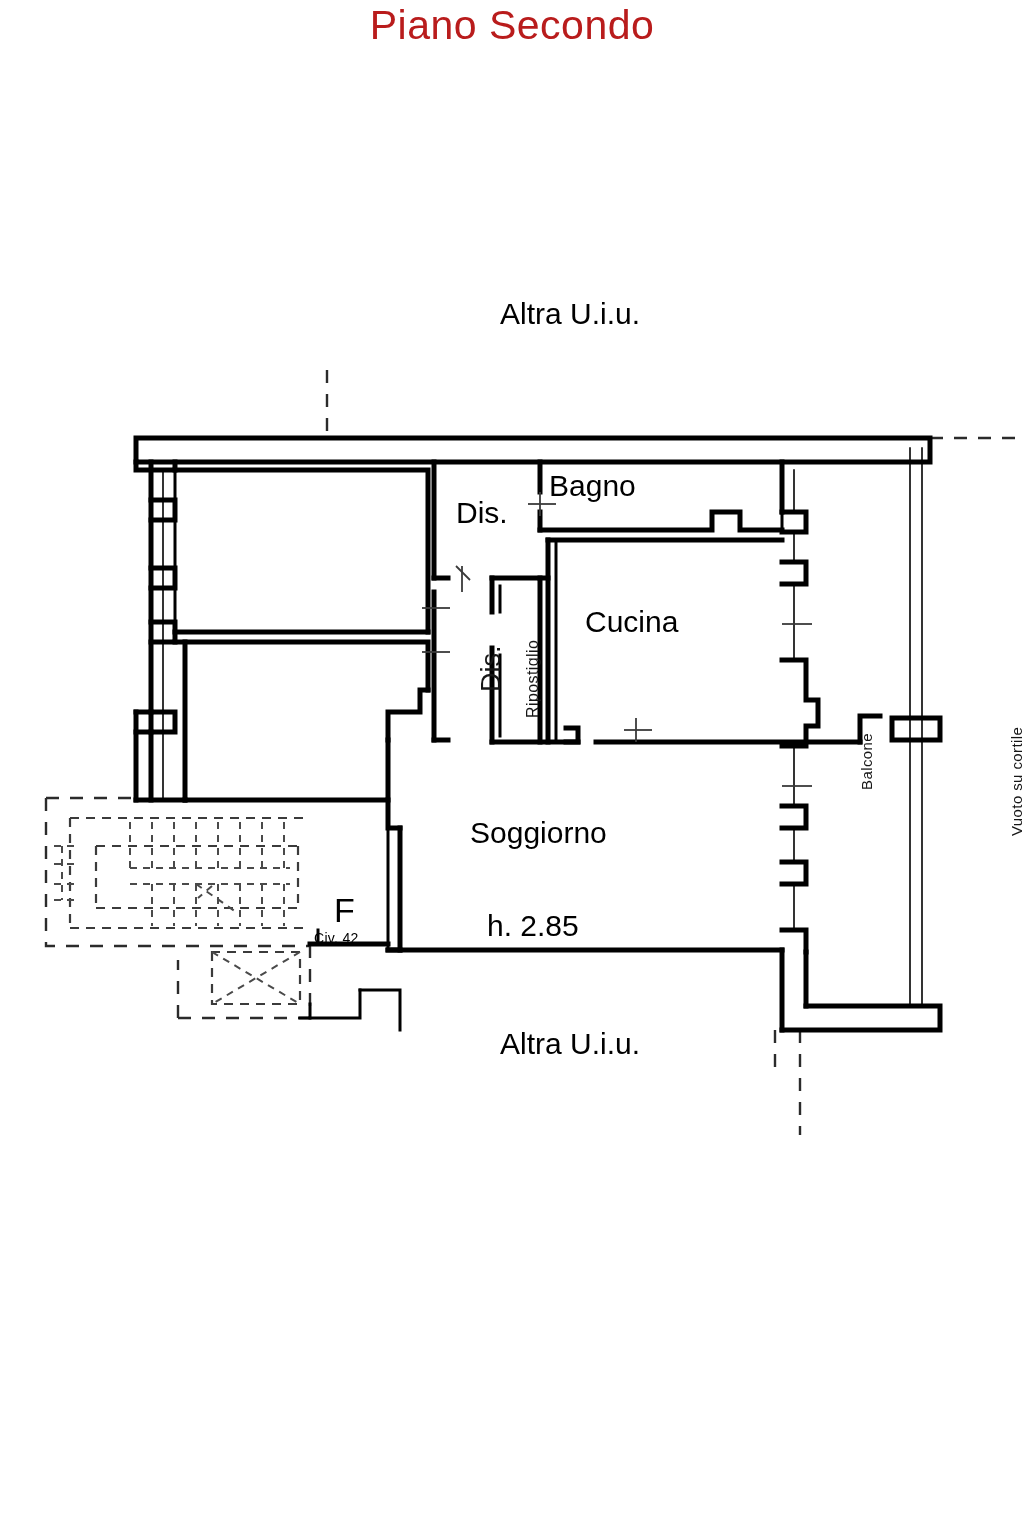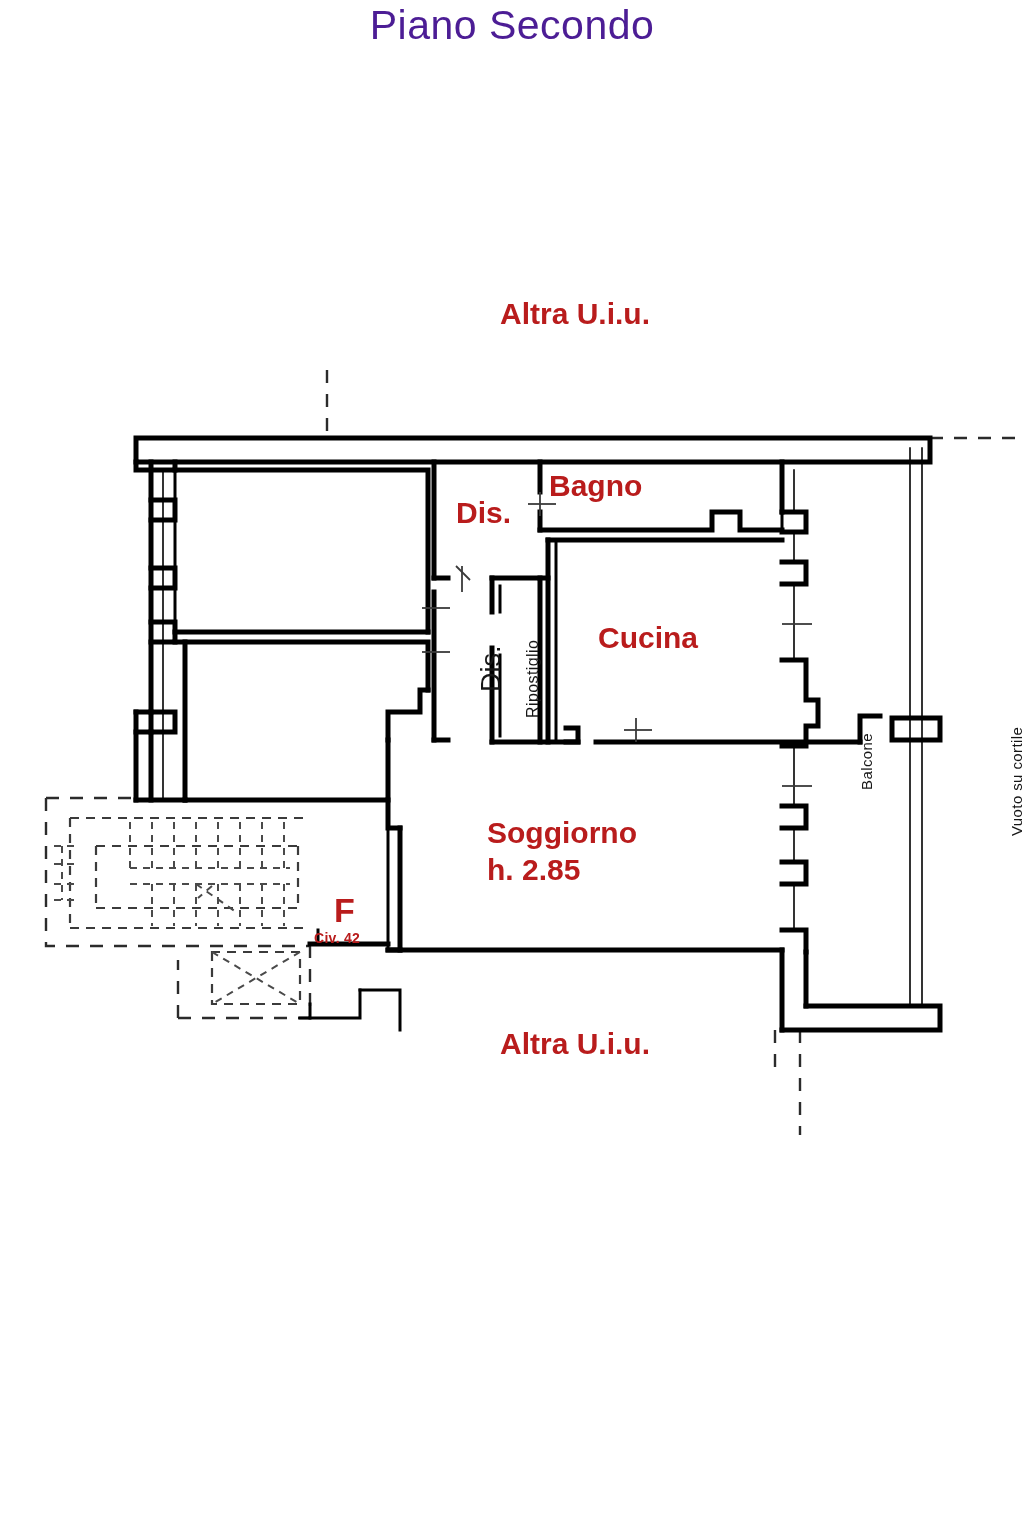--- a/index.html
+++ b/index.html
@@ -23,28 +23,28 @@
   }
   .plan-title {
     position: absolute;
     top: 2px;
     left: 0;
     width: 1024px;
     text-align: center;
     font-size: 41px;
     font-weight: 400;
     letter-spacing: 0.5px;
-    color: #4c1d95;
+    color: #b91c1c;
     white-space: nowrap;
   }
   .room-label {
     position: absolute;
     font-size: 30px;
-    font-weight: 700;
-    color: #b91c1c;
+    font-weight: 400;
+    color: #000000;
     white-space: nowrap;
     line-height: 1.18;
   }
   .room-label.tiny {
     font-size: 14px;
     letter-spacing: 0.3px;
   }
   .room-label.big {
     font-size: 34px;
   }
@@ -316,25 +316,25 @@
   <div class="room-label" style="left:500px; top:296px;">Altra U.i.u.</div>
 
   <div class="room-label" style="left:456px; top:495px;">Dis.</div>
 
   <div class="room-label" style="left:549px; top:468px;">Bagno</div>
 
   <div class="rot-label" style="left:476px; top:692px;">Dis.</div>
 
   <div class="rot-label thin" style="left:524px; top:718px;">Ripostiglio</div>
 
-  <div class="room-label" style="left:585px; top:620px;margin-left:13px;">Cucina</div>
-
-  <div class="room-label" style="left:487px; top:815px;">Soggiorno</div>
-
-  <div class="room-label" style="left:487px; top:852px;">h. 2.85</div>
+  <div class="room-label" style="left:585px; top:604px;">Cucina</div>
+
+  <div class="room-label" style="left:470px; top:815px;">Soggiorno</div>
+
+  <div class="room-label" style="left:487px; top:908px;">h. 2.85</div>
 
   <div class="rot-label thin2" style="left:858px; top:790px;">Balcone</div>
 
   <div class="rot-label thin2" style="left:1008px; top:836px;">Vuoto su cortile</div>
 
   <div class="room-label big" style="left:334px; top:890px;">F</div>
 
   <div class="room-label tiny" style="left:314px; top:930px;">Civ. 42</div>
 
   <div class="room-label" style="left:500px; top:1026px;">Altra U.i.u.</div>

